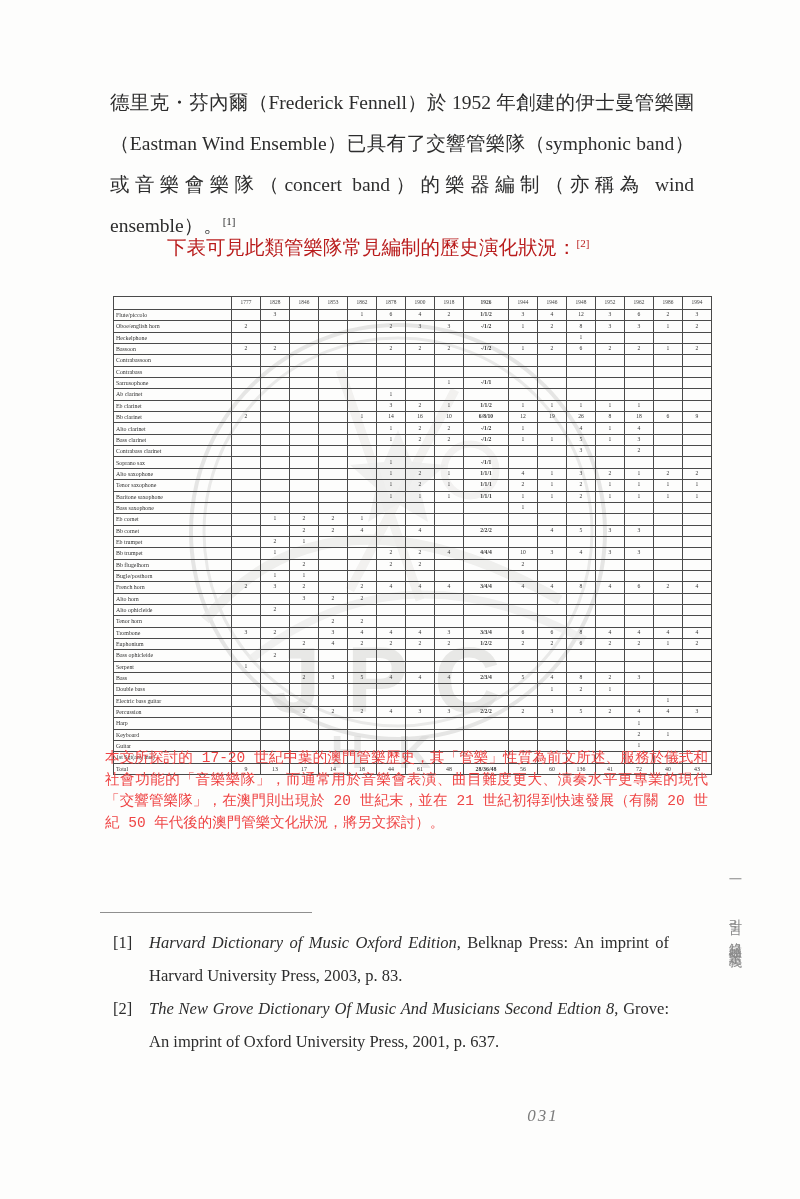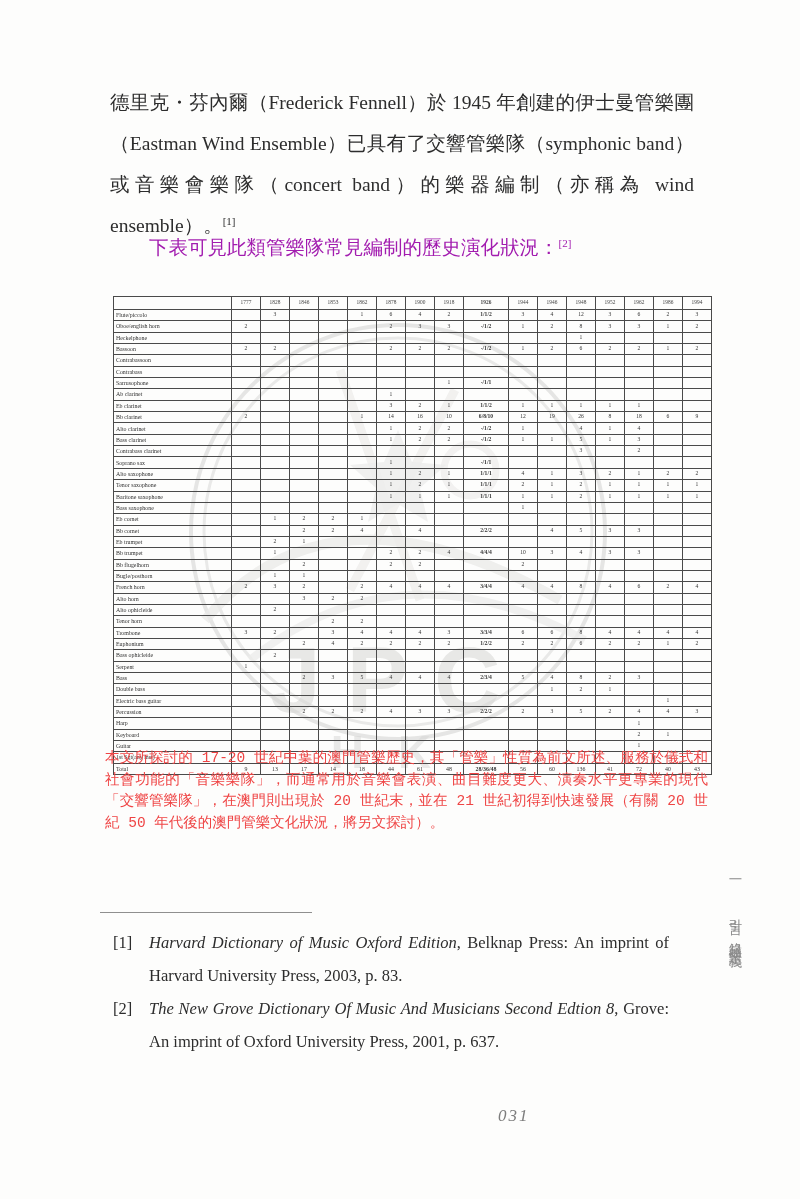--- a/index.html
+++ b/index.html
@@ -8,22 +8,22 @@
     background:#fdfdfc;color:#2a2a2a;
     font-family:"Liberation Serif","DejaVu Serif",serif;
   }
   .abs{position:absolute;}
   
   #p1{
     left:110px;top:82px;width:584px;
     font-size:19.5px;line-height:41px;text-align:justify;color:#2d2d2d;
   }
   #p2{
-    left:110px;top:234px;width:584px;
-    font-size:19.5px;color:#a21caf;text-indent:2em;
+    left:128px;top:234px;width:584px;
+    font-size:19.5px;color:#b91c1c;text-indent:2em;
   }
   sup.ref{font-size:11px;vertical-align:super;line-height:0;}
   
   #tbl-wrap{left:113px;top:296px;z-index:2;}
   table{border-collapse:collapse;table-layout:fixed;background:transparent;}
   th,td{
     border:1px solid #4a4a4a;
     font-size:5.6px;line-height:1.05;height:10.35px;
     padding:0;text-align:center;overflow:hidden;white-space:nowrap;
     font-weight:normal;color:#333;
@@ -48,21 +48,21 @@
   .fn .mk{flex:0 0 36px;}
   .fn .tx{flex:1;text-align:justify;}
   
   #side-label{
     left:726px;top:872px;height:210px;
     writing-mode:vertical-rl;text-orientation:mixed;
     font-size:13.5px;letter-spacing:3px;color:#8a8a8a;z-index:2;
   }
   
   #pagenum{
-    left:498px;top:1106px;width:90px;
+    left:498px;top:1106px;width:90px;text-align:center;
     font-size:17px;font-style:italic;color:#7d7d7d;letter-spacing:2px;
   }
   
   #watermark{left:0;top:0;width:800px;height:1199px;z-index:1;pointer-events:none;}
   #watermark text{
     font-family:"Liberation Sans","DejaVu Sans",sans-serif;font-weight:bold;
     fill:#d7d7d5;
   }
 </style>
 </head>
@@ -75,21 +75,21 @@
     <path d="M205,620 Q330,470 560,600" fill="none" stroke="#dcdcda" stroke-width="10" opacity="0.8"></path>
     <path d="M250,660 Q400,540 585,640" fill="none" stroke="#e0e0de" stroke-width="8" opacity="0.8"></path>
     <path d="M340,370 L420,600 M455,390 L350,590" stroke="#dedddb" stroke-width="9" opacity="0.7"></path>
     <path d="M398,430 l14,32 34,3 -26,23 8,34 -30,-18 -30,18 8,-34 -26,-23 34,-3 z" fill="#e0e0de" opacity="0.8"></path>
     <circle cx="470" cy="470" r="26" fill="none" stroke="#dedddb" stroke-width="7" opacity="0.7"></circle>
   </g>
   <text x="398" y="712" font-size="92" letter-spacing="26" text-anchor="middle" opacity="0.55">JPC</text>
   <text x="398" y="768" font-size="46" letter-spacing="34" text-anchor="middle" opacity="0.5">HK</text>
 </svg>
 
-<div id="p1" class="abs"><span>德里克・芬內爾（Frederick Fennell）於 1945 年創建的伊士曼管樂團（Eastman Wind Ensemble）已具有了交響管樂隊（symphonic band）或音樂會樂隊（concert band）的樂器編制（亦稱為 wind ensemble）。</span><sup class="ref">[1]</sup></div>
+<div id="p1" class="abs"><span>德里克・芬內爾（Frederick Fennell）於 1952 年創建的伊士曼管樂團（Eastman Wind Ensemble）已具有了交響管樂隊（symphonic band）或音樂會樂隊（concert band）的樂器編制（亦稱為 wind ensemble）。</span><sup class="ref">[1]</sup></div>
 
 <div id="p2" class="abs"><span>下表可見此類管樂隊常見編制的歷史演化狀況：</span><sup class="ref">[2]</sup></div>
 
 <div id="tbl-wrap" class="abs">
   <table>
       <thead>
         <tr>
           <th class="lbl"></th>
           <th class="yr">1777</th>
           <th class="yr">1828</th>

